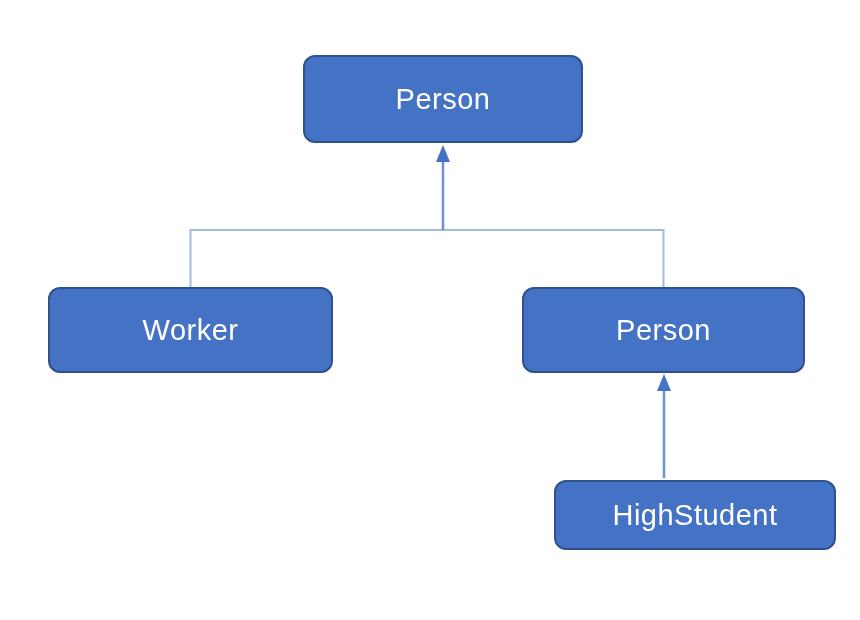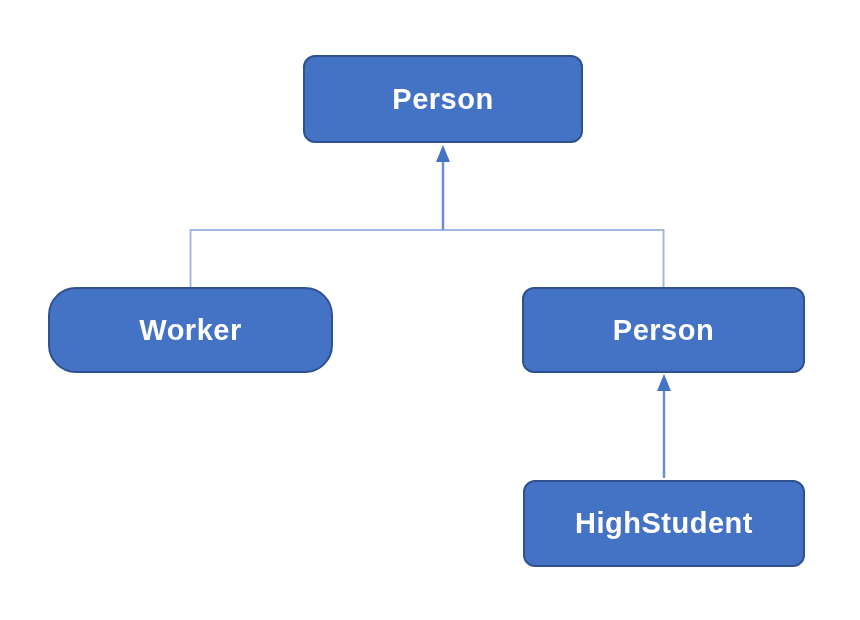--- a/index.html
+++ b/index.html
@@ -35,21 +35,21 @@
     background: #4472C4;
     border: 2px solid #2F528F;
     border-radius: 12px;
     display: flex;
     align-items: center;
     justify-content: center;
   }
   .node-label {
     color: #ffffff;
     font-size: 29px;
-    font-weight: 700;
+    font-weight: 400;
     letter-spacing: 0.5px;
     user-select: none;
   }
 </style>
 </head>
 <body>
 
 <div class="canvas">
 
   <svg class="connector-layer" width="860" height="620" viewBox="0 0 860 620">
@@ -60,25 +60,25 @@
     <polygon points="443,145 436,162 450,162" fill="#4472C4"></polygon>
 
     <line class="stem" x1="664" y1="478" x2="664" y2="389" stroke="#6E90D2"></line>
     <polygon points="664,374 657,391 671,391" fill="#4472C4"></polygon>
   </svg>
 
   <div class="node" style="left:303px; top:55px; width:280px; height:88px;">
     <span class="node-label">Person</span>
   </div>
 
-  <div class="node" style="left:48px; top:287px; width:285px; height:86px;border-radius:28px;">
+  <div class="node" style="left:48px; top:287px; width:285px; height:86px;">
     <span class="node-label">Worker</span>
   </div>
 
   <div class="node" style="left:522px; top:287px; width:283px; height:86px;">
     <span class="node-label">Person</span>
   </div>
 
-  <div class="node" style="left:523px; top:480px; width:282px; height:87px;">
+  <div class="node" style="left:554px; top:480px; width:282px; height:70px;">
     <span class="node-label">HighStudent</span>
   </div>
 
 </div>
 
 </body></html>

